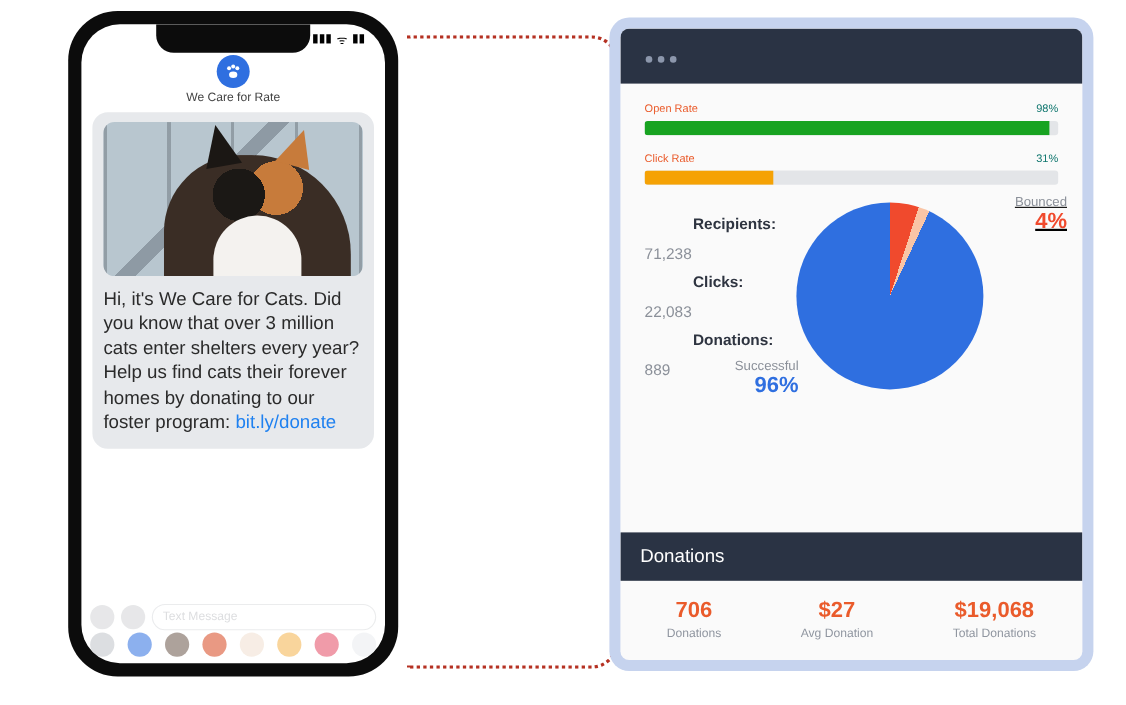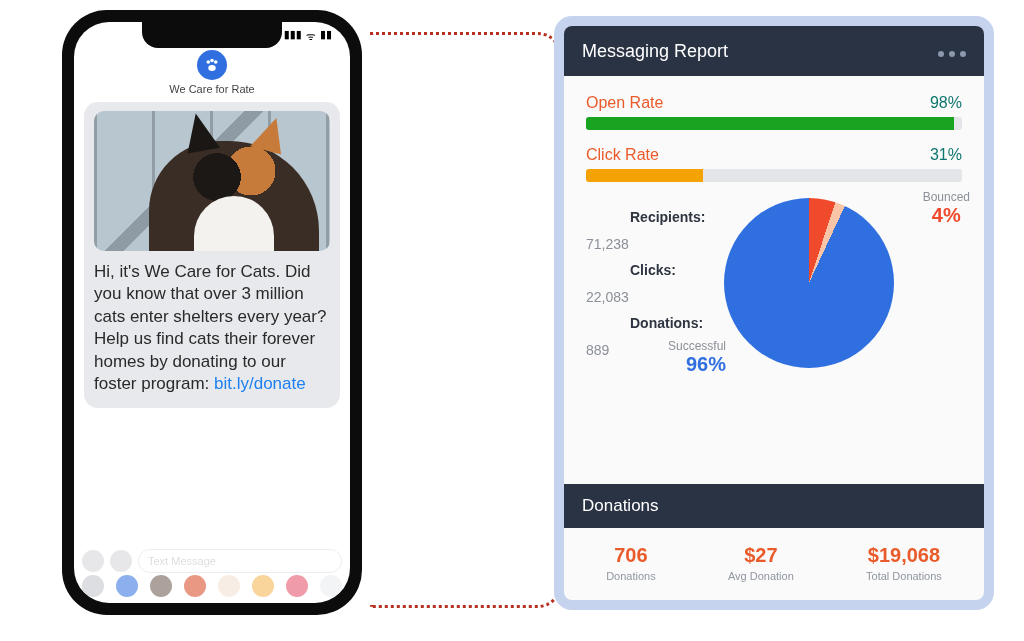--- a/index.html
+++ b/index.html
@@ -87,37 +87,37 @@
   .report {
     position:absolute; left:554px; top:16px;
     width:440px; height:594px;
     background:#c6d3ee; border-radius:18px; padding:10px;
   }
   .report-inner { width:100%; height:100%; background:#fafafa; border-radius:8px; overflow:hidden; display:flex; flex-direction:column;}
   .rpt-hd { background:#2a3344; color:#fff; height:50px; display:flex; align-items:center; justify-content:space-between; padding:0 18px; font-size:18px; font-weight:300; }
   .rpt-hd .dots span{display:inline-block;width:6px;height:6px;border-radius:50%;background:#8c97ac;margin-left:5px;}
   .rpt-body { padding:18px 22px 6px; flex:1; }
   .bar-row { margin-bottom:16px; }
-  .bar-lbl { display:flex; justify-content:space-between; font-size:16px; margin-bottom:5px;}
+  .bar-lbl { display:flex; justify-content:space-between; font-size:10px; margin-bottom:5px;}
   .bar-lbl .l{ color:#ea5b2b; font-weight:500;}
   .bar-lbl .v{ color:#0f766e;}
   .bar-track{ height:13px; background:#e3e5e8; border-radius:3px; overflow:hidden;}
   .bar-fill{ height:100%; }
   .g{ background:#18a321;} .o{ background:#f5a205;}
 
   .mid { display:flex; gap:12px; margin-top:8px; }
   .stats { font-size:14px; color:#8b9099; line-height:1.9; padding-top:6px; width:120px;}
   .stats b{ color:#2e3440; font-weight:700;padding-left:44px;}
   .pie-wrap{ position:relative; width:170px; height:170px; margin-left:6px;}
   .pie{ width:170px; height:170px; border-radius:50%;
         background: conic-gradient(#f04a2d 0deg 18deg, #f9c5a6 18deg 25deg, #2f6fe0 25deg 360deg); }
   .succ-lbl{ position:absolute; left:-56px; bottom:-8px; text-align:right;}
   .succ-lbl .t{ color:#8b9099; font-size:12px;}
   .succ-lbl .p{ color:#2f6fe0; font-size:20px; font-weight:700;}
-  .bounce-lbl{ position:absolute; right:-76px; top:-8px; text-align:center;}
+  .bounce-lbl{ position:absolute; right:-76px; top:-8px; text-align:right;text-decoration:underline;}
   .bounce-lbl .t{ color:#8b9099; font-size:12px;}
   .bounce-lbl .p{ color:#f04a2d; font-size:20px; font-weight:700;}
 
   .don-hd{ background:#2a3344; color:#fff; height:44px; display:flex; align-items:center; padding:0 18px; font-size:17px; font-weight:300;}
   .don-row{ display:flex; justify-content:space-around; padding:16px 6px 18px;}
   .don-item{ text-align:center;}
   .don-item .v{ color:#ea5b2b; font-size:20px; font-weight:700;}
   .don-item .l{ color:#9096a0; font-size:11px; margin-top:3px;}
 </style>
 </head>
@@ -179,21 +179,20 @@
         <div class="d" style="background:#e9ecef"></div>
       </div>
     </div>
   </div>
 
   <div class="connector"></div>
 
   <div class="report">
     <div class="report-inner">
       <div class="rpt-hd">
-        <span>Messaging Report</span>
         <span class="dots"><span></span><span></span><span></span></span>
       </div>
 
       <div class="rpt-body">
         <div class="bar-row">
           <div class="bar-lbl">
             <span class="l">Open Rate</span>
             <span class="v">98%</span>
           </div>
           <div class="bar-track">

